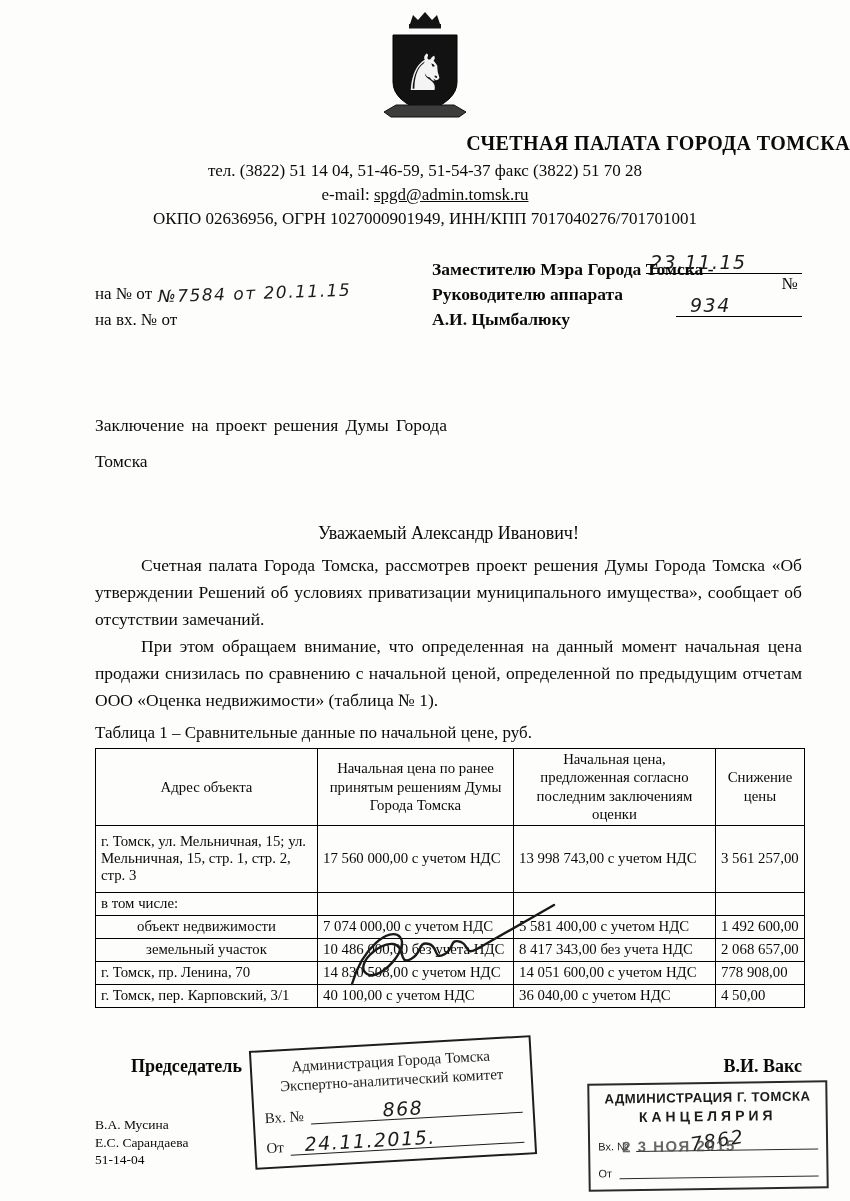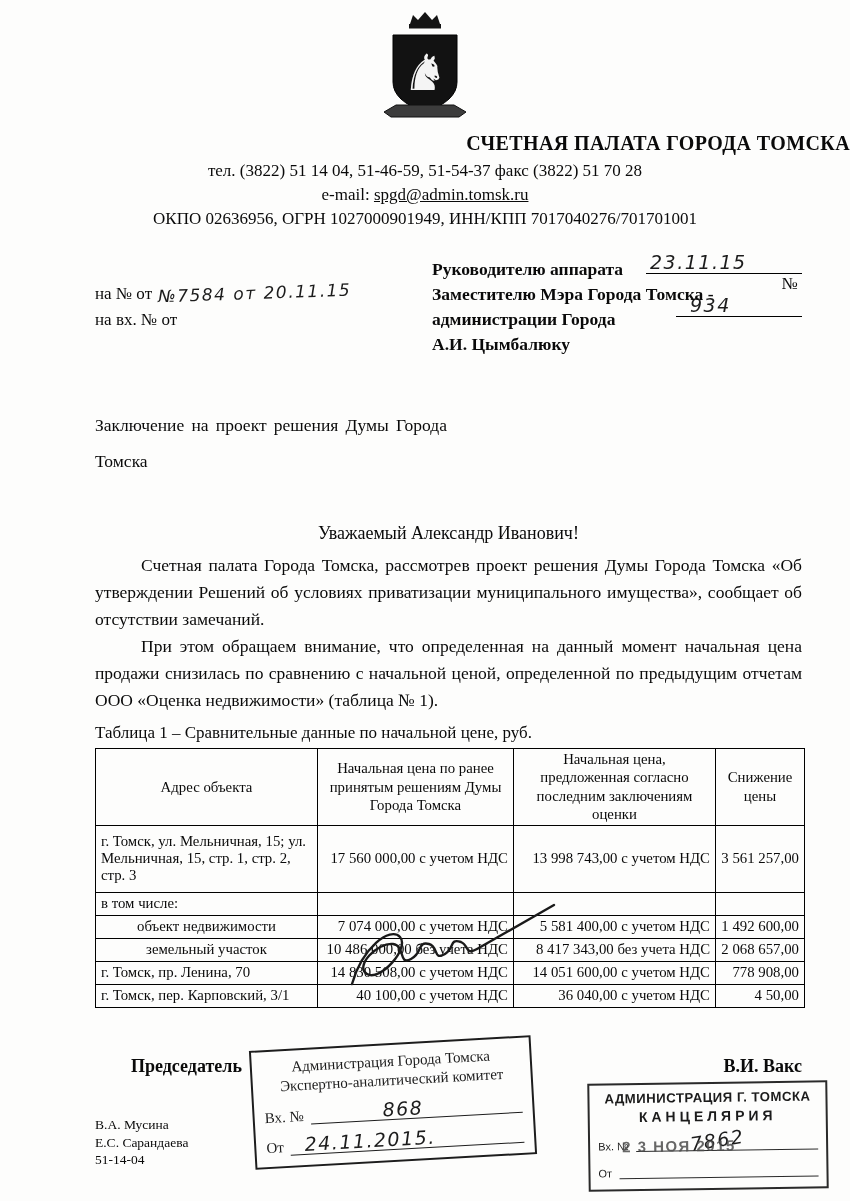--- a/index.html
+++ b/index.html
@@ -31,21 +31,21 @@
   .subject { margin-top:44px; width:352px; text-align:justify; font-size:17.5px; line-height:36px; }
   .salutation { margin-top:44px; text-align:center; font-weight:normal; font-size:18px; }
   .para { font-size:17.5px; line-height:27px; text-align:justify; text-indent:46px; margin:0; }
   .para-first { margin-top:8px; }
 
   
   .tcaption { font-size:17px; margin-top:9px; }
   table.cmp { border-collapse:collapse; width:709px; margin-top:5px; font-size:14.8px; table-layout:fixed; }
   table.cmp th, table.cmp td { border:1px solid #000; padding:1px 5px; vertical-align:middle; }
   table.cmp th { font-weight:normal; text-align:center; height:62px; line-height:1.25; }
-  td.num { text-align:right; }
+  td.num { text-align:left; }
   td.addr-cell { text-align:left; }
   td.sub-item { text-align:center; }
   tr.r-tall td { height:64px; }
   tr.r-std td { height:20px; }
 
   
   .sig-row { margin-top:48px; display:flex; justify-content:space-between; font-weight:bold; font-size:18px;margin-left:36px; }
   .sig-svg { position:absolute; left:336px; top:886px; }
 
   
@@ -117,23 +117,22 @@
         </div>
         <div class="ref-line2">
           <span>на № от</span>
           <span class="hand hand-onno">№7584 от 20.11.15</span>
         </div>
         <div class="ref-line3">
           <span>на вх. №  от</span>
         </div>
       </div>
       <div class="recipient">
+        <div>Заместителю Мэра Города Томска -</div>
         <div>Руководителю аппарата</div>
-        <div>Заместителю Мэра Города Томска -</div>
-        <div>администрации Города</div>
         <div>А.И. Цымбалюку</div>
       </div>
     </div>
 
     <div class="subject">Заключение на проект решения Думы Города Томска</div>
 
     <div class="salutation">Уважаемый Александр Иванович!</div>
 
     <p class="para para-first">Счетная палата Города Томска, рассмотрев проект решения Думы Города Томска «Об утверждении Решений об условиях приватизации муниципального имущества», сообщает об отсутствии замечаний.</p>
     <p class="para">При этом обращаем внимание, что определенная на данный момент начальная цена продажи снизилась по сравнению с начальной ценой, определенной по предыдущим отчетам ООО «Оценка недвижимости» (таблица № 1).</p>

